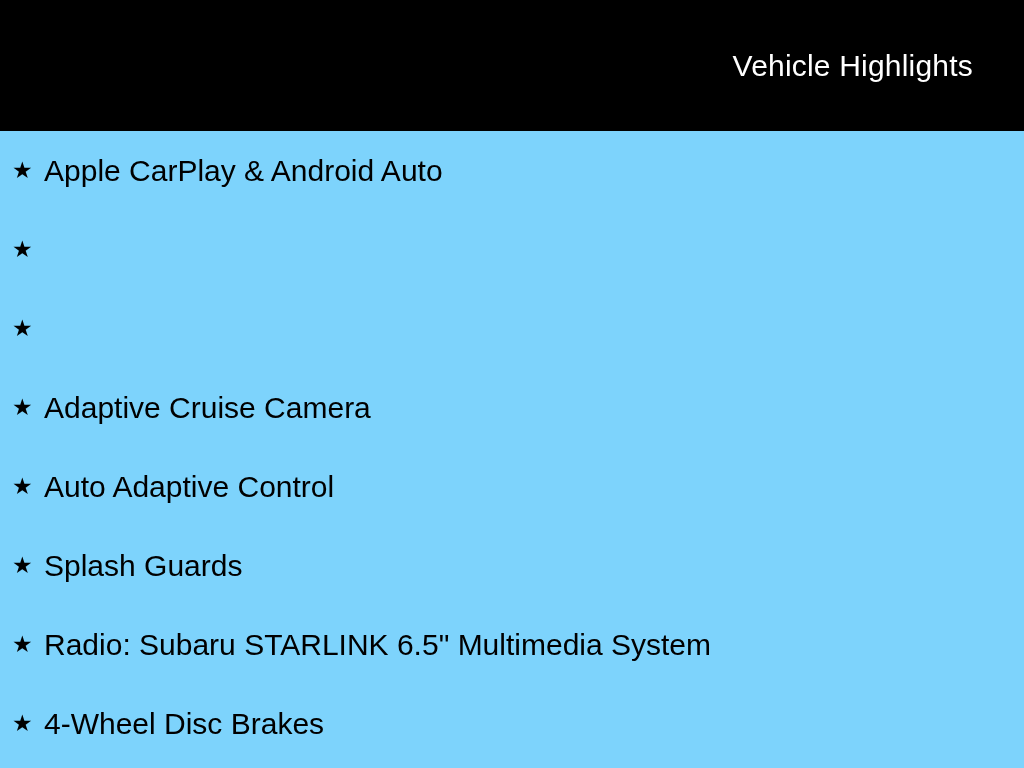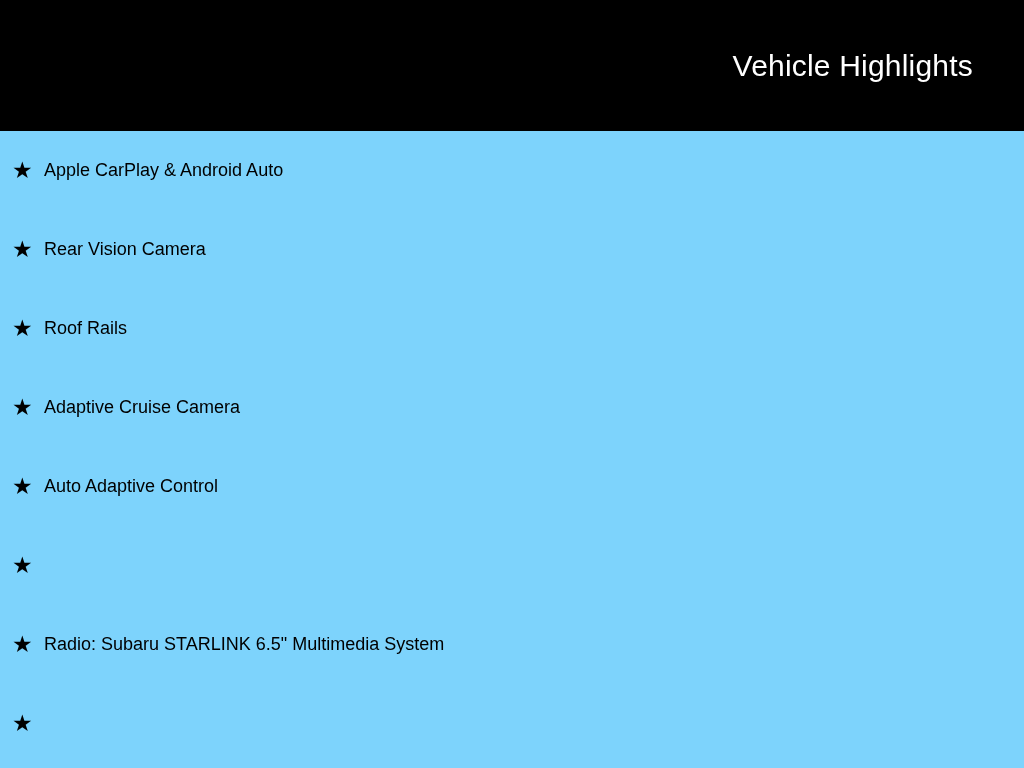--- a/index.html
+++ b/index.html
@@ -59,60 +59,60 @@
   .bullet-star {
     width: 32px;
     flex: none;
     color: #000000;
     font-size: 23px;
     line-height: 1;
     text-align: left;
   }
   .highlight-label {
     color: #000000;
-    font-size: 18px;
+    font-size: 30px;
     line-height: 1.1;
     white-space: nowrap;
   }
 </style>
 </head>
 <body>
 
 <div class="page">
 
   <div class="header-bar">
     <div class="header-title">Vehicle Highlights</div>
   </div>
 
   <ul class="highlights-list">
     <li class="highlight-item">
       <span class="bullet-star">★</span>
       <span class="highlight-label">Apple CarPlay &amp; Android Auto</span>
     </li>
     <li class="highlight-item">
       <span class="bullet-star">★</span>
-      <span class="highlight-label">Rear Vision Camera</span>
     </li>
     <li class="highlight-item">
       <span class="bullet-star">★</span>
-      <span class="highlight-label">Roof Rails</span>
     </li>
     <li class="highlight-item">
       <span class="bullet-star">★</span>
       <span class="highlight-label">Adaptive Cruise Camera</span>
     </li>
     <li class="highlight-item">
       <span class="bullet-star">★</span>
       <span class="highlight-label">Auto Adaptive Control</span>
     </li>
     <li class="highlight-item">
       <span class="bullet-star">★</span>
+      <span class="highlight-label">Splash Guards</span>
     </li>
     <li class="highlight-item">
       <span class="bullet-star">★</span>
       <span class="highlight-label">Radio: Subaru STARLINK 6.5" Multimedia System</span>
     </li>
     <li class="highlight-item">
       <span class="bullet-star">★</span>
+      <span class="highlight-label">4-Wheel Disc Brakes</span>
     </li>
   </ul>
 
 </div>
 
 </body></html>

